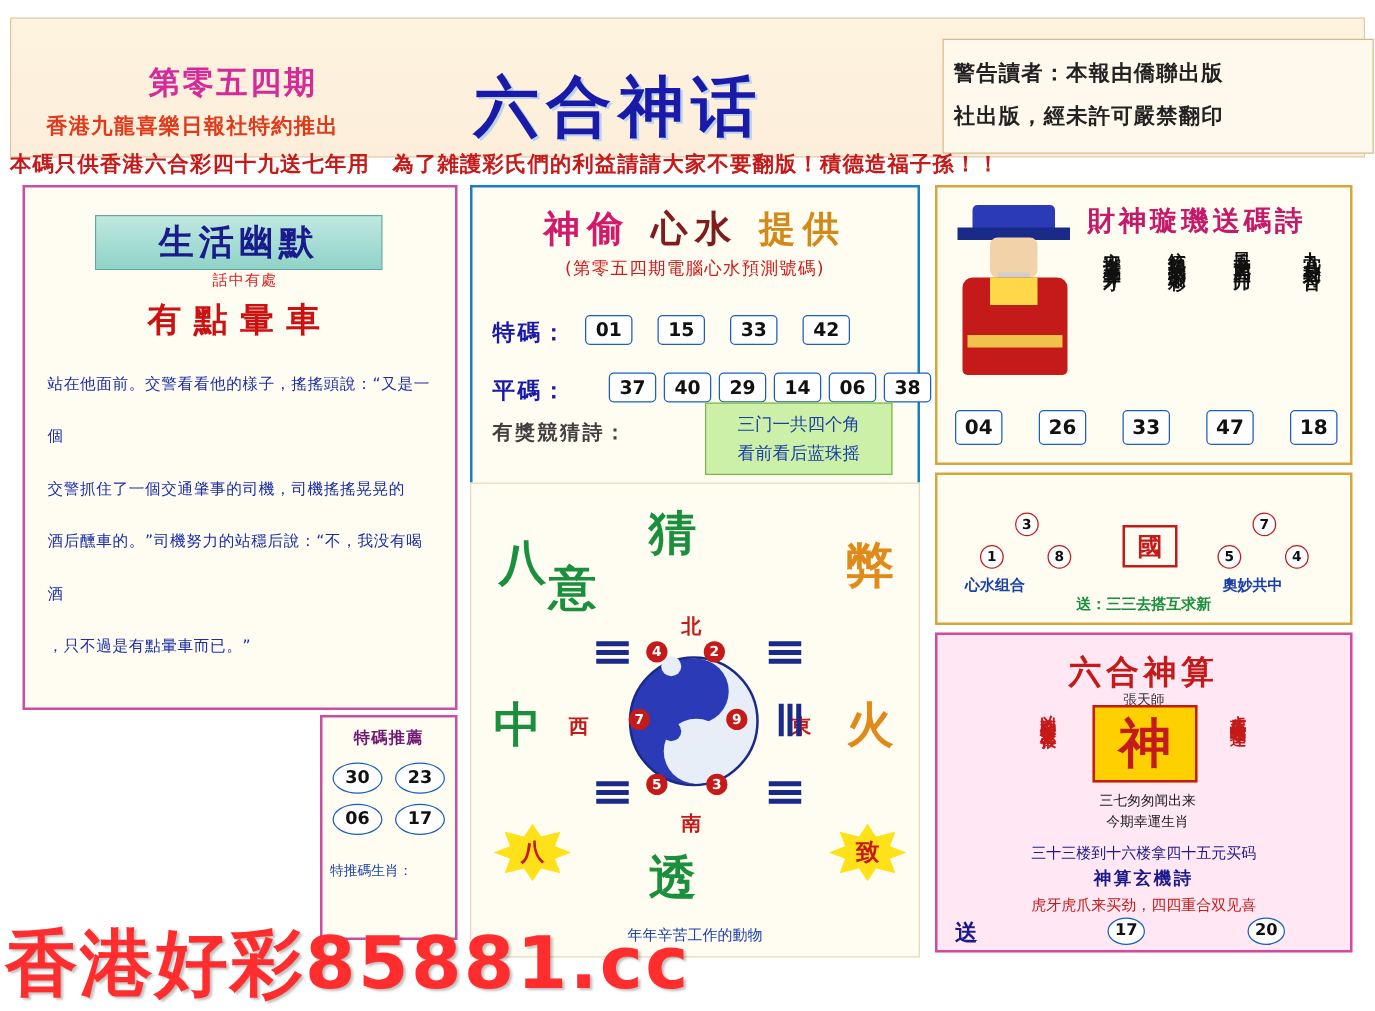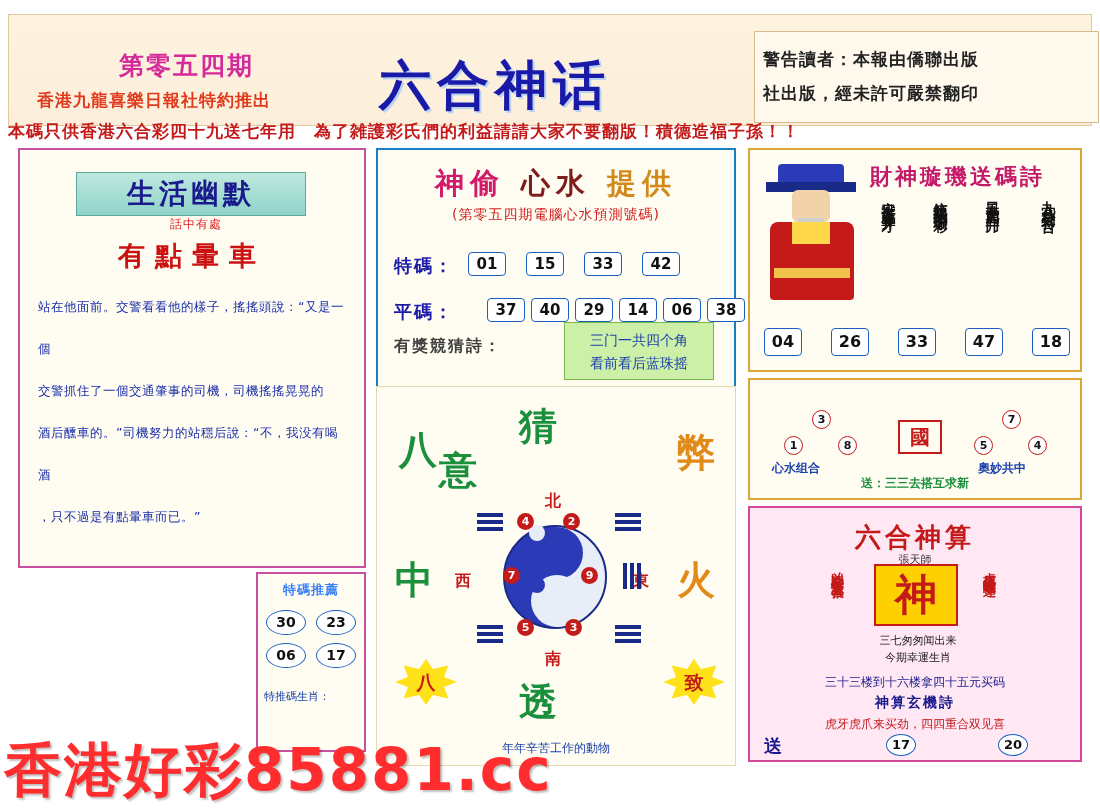--- a/index.html
+++ b/index.html
@@ -134,21 +134,21 @@
 
   
   .recom {
     position: absolute; left: 256px; top: 572px;
     width: 110px; height: 180px;
     background: #fffdf2;
     border: 2px solid #c94fa0;
   }
   .recom-title {
     text-align: center; margin-top: 7px;
-    font-size: 13px; font-weight: bold; color: #3b82f6;
+    font-size: 13px; font-weight: bold; color: #701a75;
     letter-spacing: 1px;
     font-family: "DejaVu Sans", sans-serif;
   }
   .recom-nums {
     position: absolute; left: 8px; top: 36px;
     width: 94px;
     display: grid; grid-template-columns: 1fr 1fr;
     gap: 8px 6px;
   }
   .oval {

